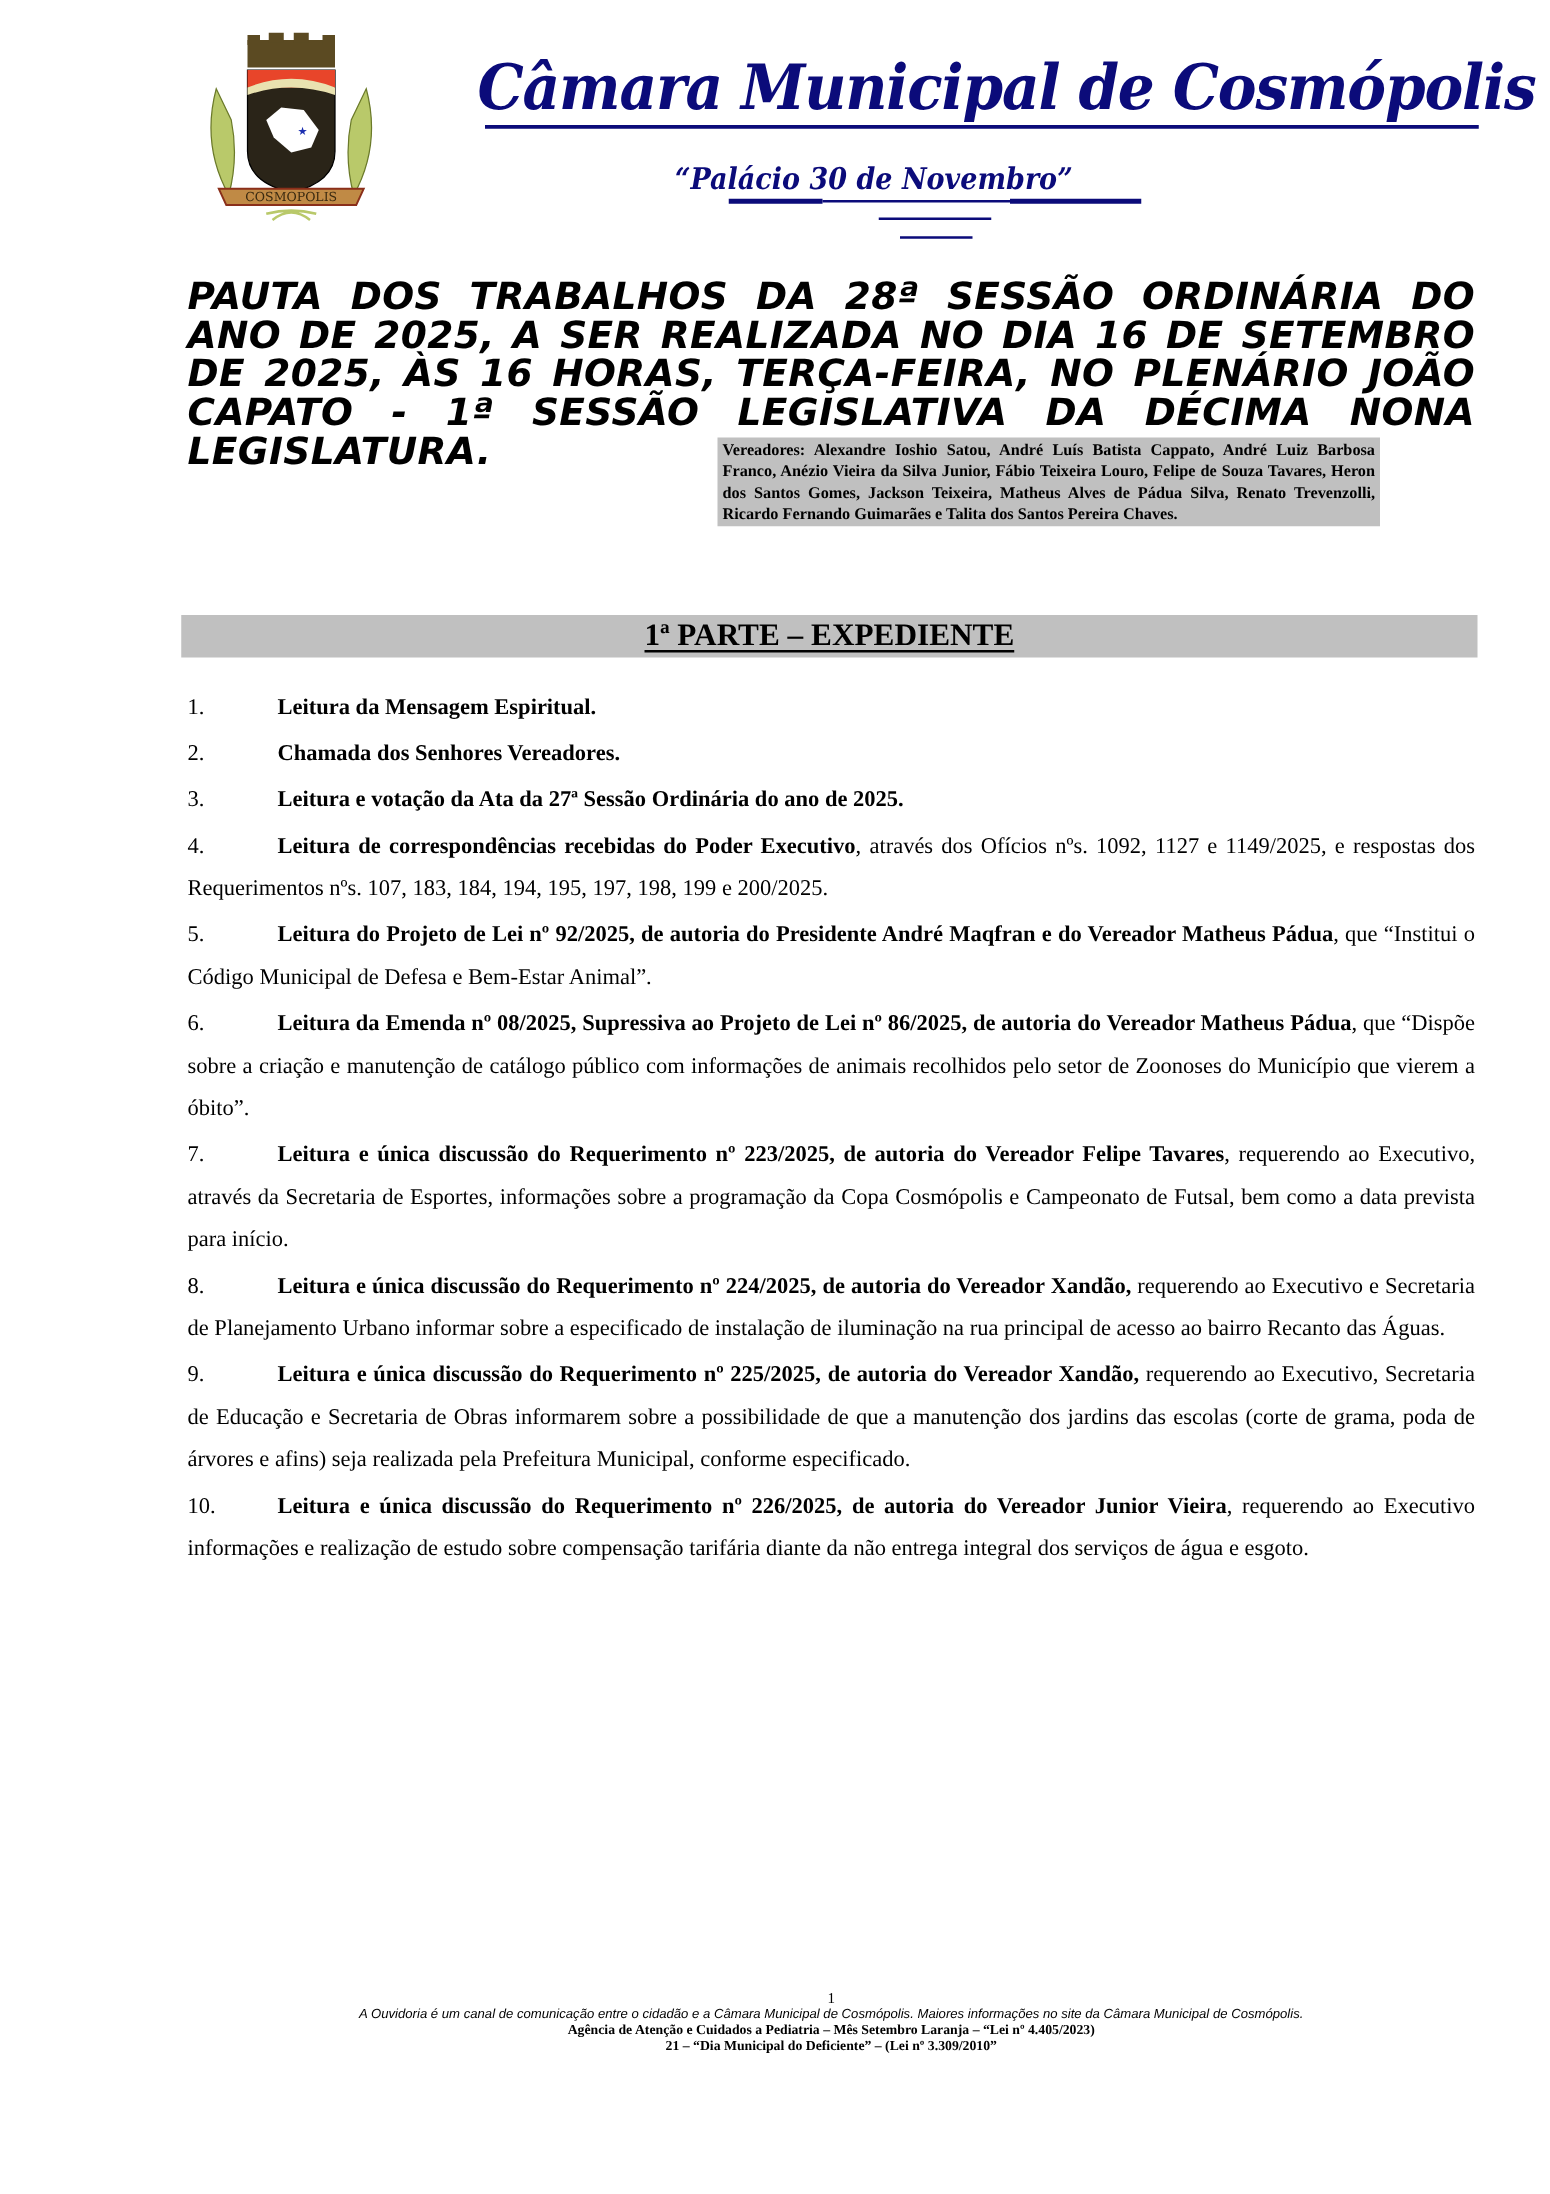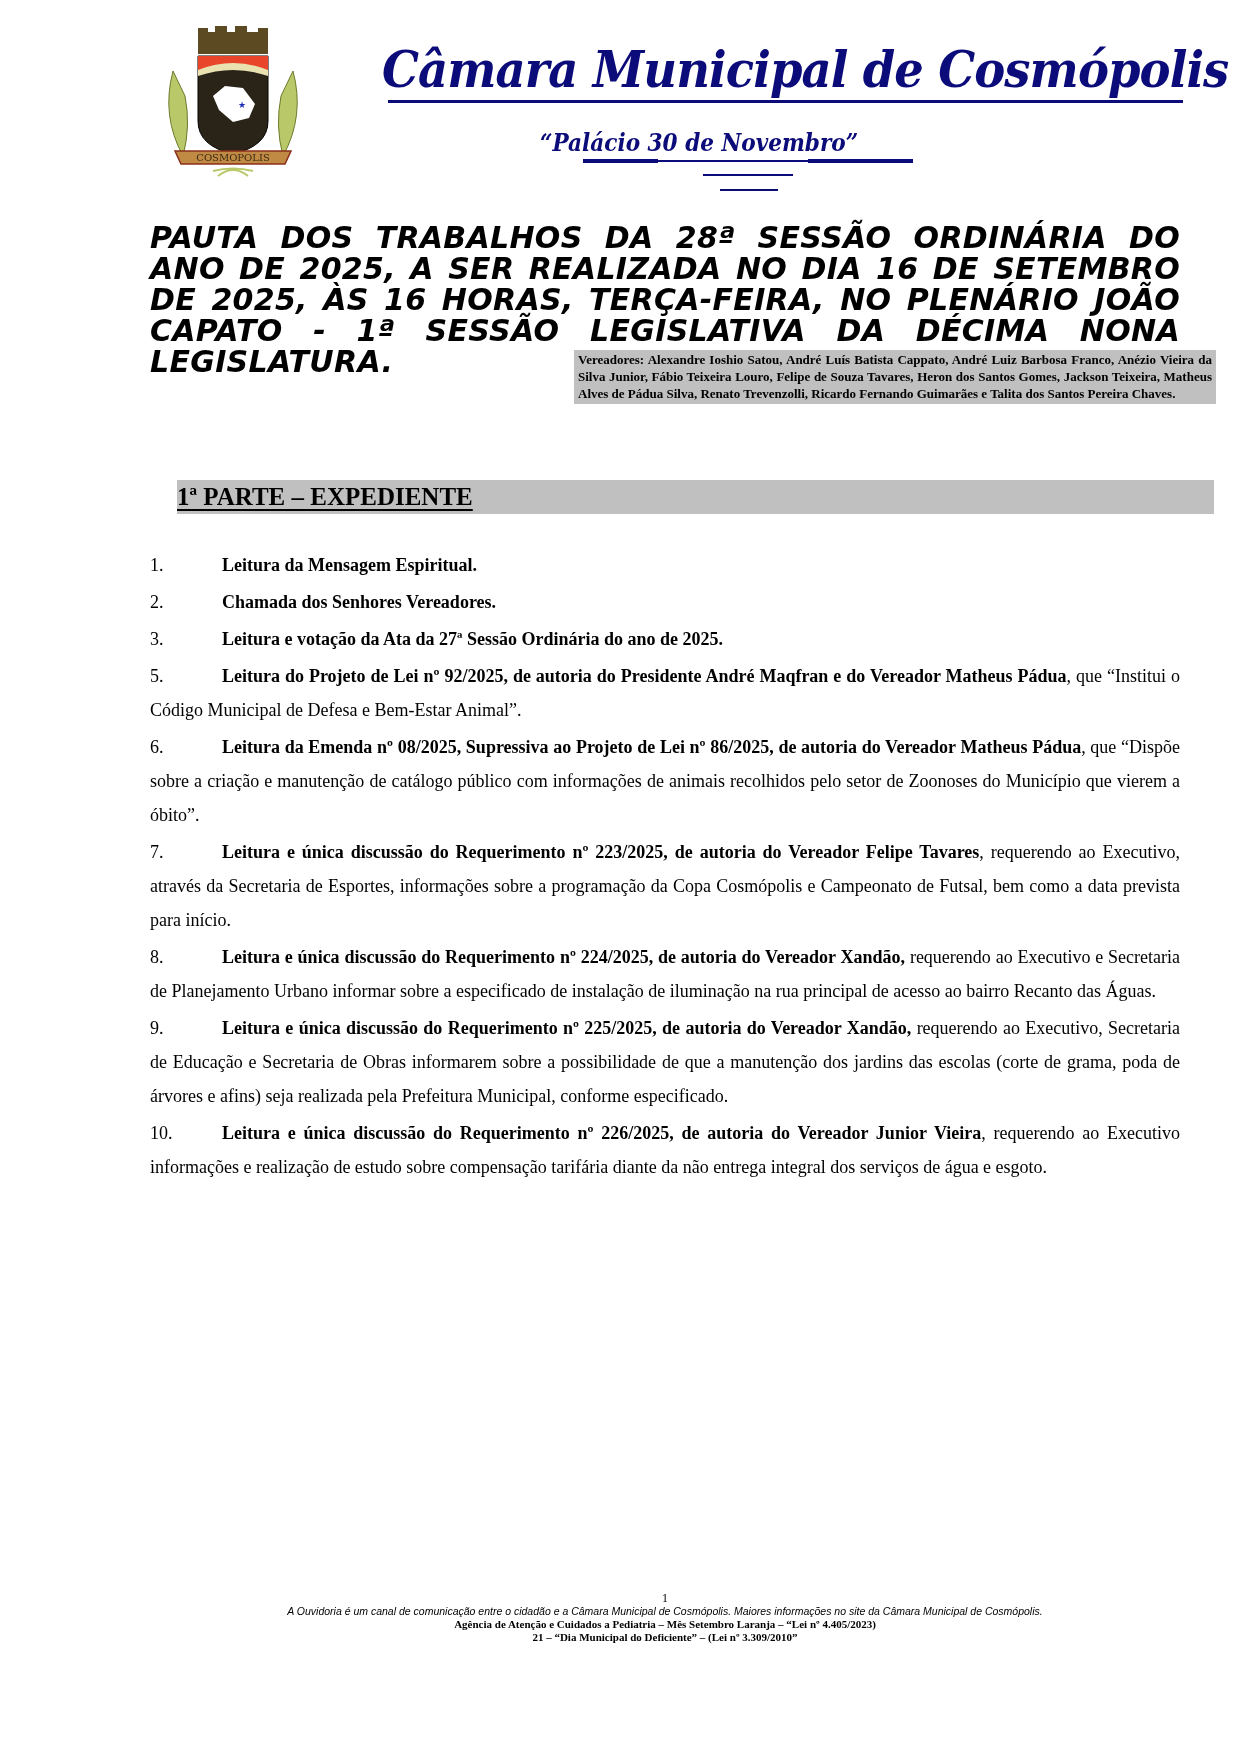--- a/index.html
+++ b/index.html
@@ -7,22 +7,22 @@
   .crest{position:absolute;left:163px;top:26px;width:140px;height:160px;}
   .title{position:absolute;left:382px;top:40px;width:800px;font-family:"DejaVu Serif",serif;font-style:italic;font-weight:bold;font-size:50px;color:#0b0b7a;letter-spacing:-1px;white-space:nowrap;transform:scaleX(0.93);transform-origin:left top;}
   .title-rule{position:absolute;left:388px;top:100px;width:795px;height:3px;background:#0b0b7a;}
   .subtitle{position:absolute;left:540px;top:128px;font-family:"DejaVu Serif",serif;font-style:italic;font-weight:bold;font-size:24px;color:#0b0b7a;white-space:nowrap;transform:scaleX(0.9);transform-origin:left top;}
   .sub-rule1{position:absolute;left:583px;top:159px;width:75px;height:4px;background:#0b0b7a;}
   .sub-rule1b{position:absolute;left:658px;top:160px;width:150px;height:2px;background:#0b0b7a;}
   .sub-rule1c{position:absolute;left:808px;top:159px;width:105px;height:4px;background:#0b0b7a;}
   .sub-rule2{position:absolute;left:703px;top:174px;width:90px;height:2px;background:#0b0b7a;}
   .sub-rule3{position:absolute;left:720px;top:189px;width:58px;height:2px;background:#0b0b7a;}
   .heading{position:absolute;left:150px;top:222px;width:1030px;font-family:"DejaVu Sans",sans-serif;font-weight:bold;font-style:italic;font-size:30px;line-height:31px;text-align:justify;text-align-last:left;text-transform:uppercase;letter-spacing:0.3px;}
-  .council{position:absolute;left:574px;top:350px;width:642px;background:#c0c0c0;font-family:"Liberation Serif",serif;font-weight:bold;font-size:13px;line-height:17px;padding:1px 4px 2px 4px;box-sizing:border-box;text-align:justify;}
-  .part-band{position:absolute;left:145px;top:480px;width:1037px;height:34px;background:#c0c0c0;display:flex;align-items:center;justify-content:flex-start;margin-left:32px;}
+  .council{position:absolute;left:574px;top:350px;width:530px;background:#c0c0c0;font-family:"Liberation Serif",serif;font-weight:bold;font-size:13px;line-height:17px;padding:1px 4px 2px 4px;box-sizing:border-box;text-align:justify;}
+  .part-band{position:absolute;left:145px;top:492px;width:1037px;height:34px;background:#c0c0c0;display:flex;align-items:center;justify-content:center;}
   .part-band span{font-family:"Liberation Serif",serif;font-weight:bold;font-size:25px;text-decoration:underline;text-decoration-thickness:2px;text-underline-offset:4px;}
   .agenda{position:absolute;left:150px;top:548px;width:1030px;margin:0;padding:0;list-style:none;font-family:"Liberation Serif",serif;font-size:18px;line-height:34px;}
   .agenda li{text-align:justify;margin:0 0 3px 0;}
   .agenda .num{display:inline-block;width:72px;}
   .agenda b{font-weight:bold;}
   .footer{position:absolute;left:150px;top:1592px;width:1030px;text-align:center;font-family:"Liberation Serif",serif;font-size:11px;line-height:13px;}
   .footer .pg{font-size:12px;}
   .footer .ouv{font-family:"Liberation Sans",sans-serif;font-style:italic;font-size:10.5px;}
   .footer .pauta{text-decoration:underline;font-weight:bold;}
   .footer .b{font-weight:bold;}
@@ -68,20 +68,21 @@
 <div class="council">Vereadores: Alexandre Ioshio Satou, André Luís Batista Cappato, André Luiz Barbosa Franco, Anézio Vieira da Silva Junior, Fábio Teixeira Louro, Felipe de Souza Tavares, Heron dos Santos Gomes, Jackson Teixeira, Matheus Alves de Pádua Silva, Renato Trevenzolli, Ricardo Fernando Guimarães e Talita dos Santos Pereira Chaves.</div>
 
 <div class="part-band">
   <span>1ª PARTE – EXPEDIENTE</span>
 </div>
 
 <ol class="agenda">
   <li><span class="num">1.</span><b>Leitura da Mensagem Espiritual.</b><span></span></li>
   <li><span class="num">2.</span><b>Chamada dos Senhores Vereadores.</b><span></span></li>
   <li><span class="num">3.</span><b>Leitura e votação da Ata da 27ª Sessão Ordinária do ano de 2025.</b><span></span></li>
+  <li><span class="num">4.</span><b>Leitura de correspondências recebidas do Poder Executivo</b><span>, através dos Ofícios nºs. 1092, 1127 e 1149/2025, e respostas dos Requerimentos nºs. 107, 183, 184, 194, 195, 197, 198, 199 e 200/2025.</span></li>
   <li><span class="num">5.</span><b>Leitura do Projeto de Lei nº 92/2025, de autoria do Presidente André Maqfran e do Vereador Matheus Pádua</b><span>, que “Institui o Código Municipal de Defesa e Bem-Estar Animal”.</span></li>
   <li><span class="num">6.</span><b>Leitura da Emenda nº 08/2025, Supressiva ao Projeto de Lei nº 86/2025, de autoria do Vereador Matheus Pádua</b><span>, que “Dispõe sobre a criação e manutenção de catálogo público com informações de animais recolhidos pelo setor de Zoonoses do Município que vierem a óbito”.</span></li>
   <li><span class="num">7.</span><b>Leitura e única discussão do Requerimento nº 223/2025, de autoria do Vereador Felipe Tavares</b><span>, requerendo ao Executivo, através da Secretaria de Esportes, informações sobre a programação da Copa Cosmópolis e Campeonato de Futsal, bem como a data prevista para início.</span></li>
   <li><span class="num">8.</span><b>Leitura e única discussão do Requerimento nº 224/2025, de autoria do Vereador Xandão,</b><span> requerendo ao Executivo e Secretaria de Planejamento Urbano informar sobre a especificado de instalação de iluminação na rua principal de acesso ao bairro Recanto das Águas.</span></li>
   <li><span class="num">9.</span><b>Leitura e única discussão do Requerimento nº 225/2025, de autoria do Vereador Xandão,</b><span> requerendo ao Executivo, Secretaria de Educação e Secretaria de Obras informarem sobre a possibilidade de que a manutenção dos jardins das escolas (corte de grama, poda de árvores e afins) seja realizada pela Prefeitura Municipal, conforme especificado.</span></li>
   <li><span class="num">10.</span><b>Leitura e única discussão do Requerimento nº 226/2025, de autoria do Vereador Junior Vieira</b><span>, requerendo ao Executivo informações e realização de estudo sobre compensação tarifária diante da não entrega integral dos serviços de água e esgoto.</span></li>
 </ol>
 
 <div class="footer">
   <div class="pg">1</div>

